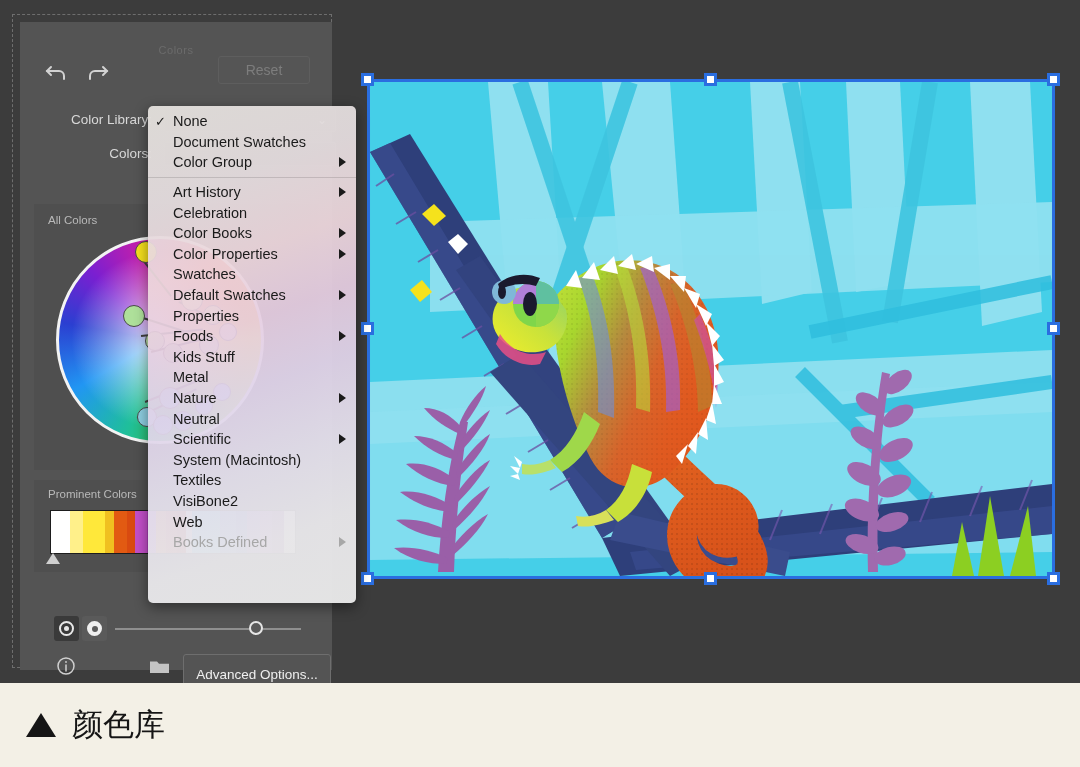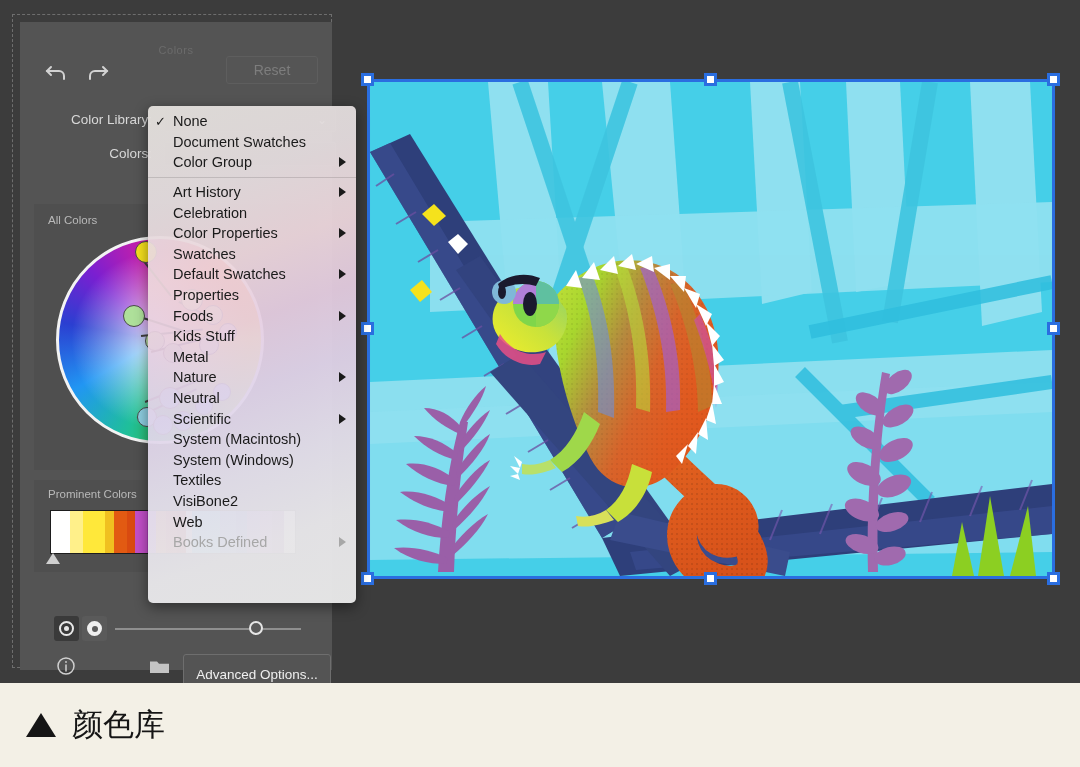--- a/index.html
+++ b/index.html
@@ -81,21 +81,21 @@
     width: 30px; height: 30px;
     display: flex; align-items: center; justify-content: center;
     color: #d2d2d2;
   }
   .icon-btn svg { display: block; }
   .undo-btn { left: 22px; top: 0; }
   .redo-btn { left: 62px; top: 0; }
 
   .reset-btn {
     position: absolute;
-    right: 14px; top: -2px;
+    right: 22px; top: -2px;
     width: 92px; height: 28px;
     border: 1px solid #5e5e5e;
     border-radius: 3px;
     color: #7d7d7d;
     font-size: 14px;
     display: flex; align-items: center; justify-content: center;
     background: #555;
   }
 
   .field-row {
@@ -708,20 +708,24 @@
           </div>
           <div class="menu-sep"></div>
           <div class="menu-item">
             <span>Art History</span>
             <span class="arrow"></span>
           </div>
           <div class="menu-item">
             <span>Celebration</span>
           </div>
           <div class="menu-item">
+            <span>Color Books</span>
+            <span class="arrow"></span>
+          </div>
+          <div class="menu-item">
             <span>Color Properties</span>
             <span class="arrow"></span>
           </div>
           <div class="menu-item">
             <span>Swatches</span>
           </div>
           <div class="menu-item">
             <span>Default Swatches</span>
             <span class="arrow"></span>
           </div>
@@ -744,23 +748,20 @@
           </div>
           <div class="menu-item">
             <span>Neutral</span>
           </div>
           <div class="menu-item">
             <span>Scientific</span>
             <span class="arrow"></span>
           </div>
           <div class="menu-item">
             <span>System (Macintosh)</span>
-          </div>
-          <div class="menu-item">
-            <span>System (Windows)</span>
           </div>
           <div class="menu-item">
             <span>Textiles</span>
           </div>
           <div class="menu-item">
             <span>VisiBone2</span>
           </div>
           <div class="menu-item">
             <span>Web</span>
           </div>

